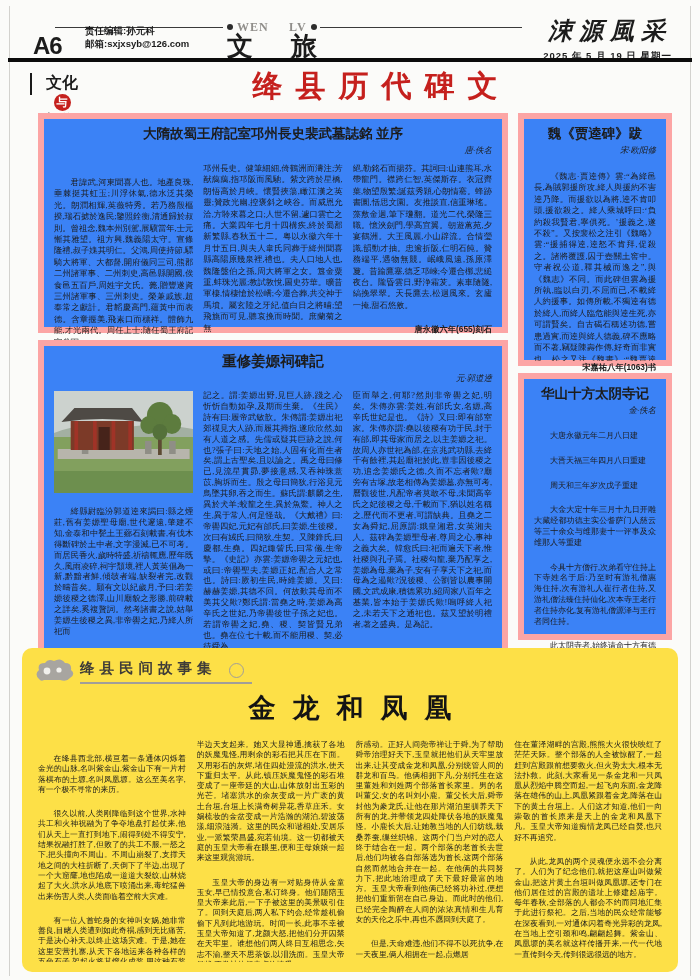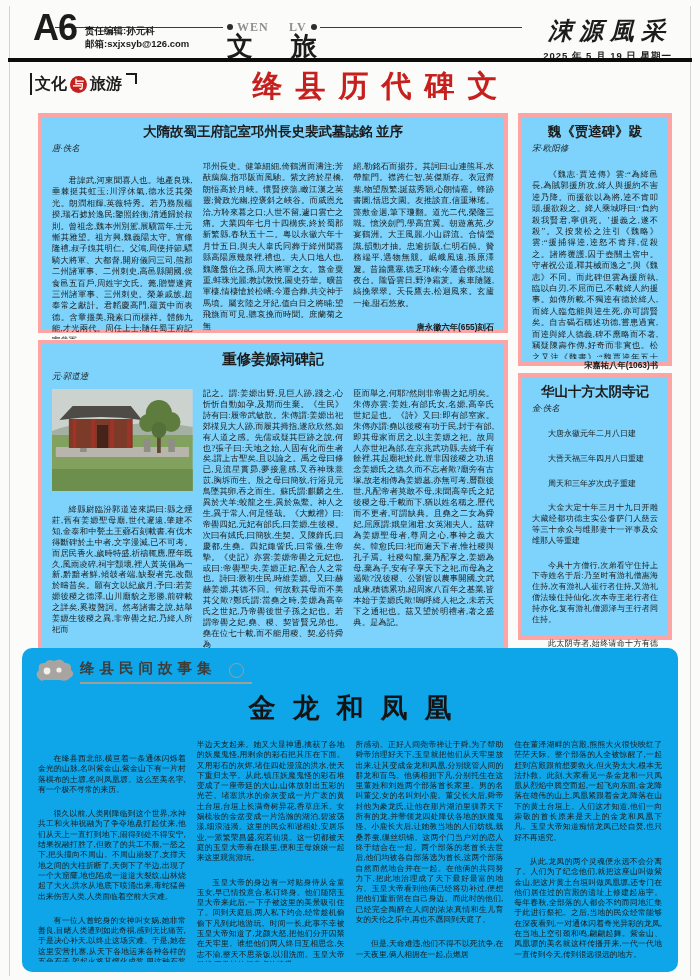--- a/index.html
+++ b/index.html
@@ -6,59 +6,59 @@
   body{width:700px;height:980px;position:relative;background:#fbfbf9;font-family:"Liberation Serif",serif;color:#1c1c1c;overflow:hidden;}
   .page-edge{position:absolute;left:9px;right:9px;top:6px;bottom:4px;border-left:1px solid #d3d2ce;border-right:1px solid #d3d2ce;pointer-events:none;}
   
   .hline{position:absolute;height:1px;background:#3a3a3a;top:27px;}
   #hl1{left:55px;width:168px;}
   #hl2{left:320px;width:202px;}
   .endot{position:absolute;top:24px;width:6px;height:6px;border-radius:50%;background:#2c2c2c;}
   #dot1{left:227px;}#dot2{left:311px;}
   .en{position:absolute;top:20px;font-size:12px;letter-spacing:1px;color:#908e8a;font-weight:bold;text-align:right;}
   #wen-en{left:237px;}#lv-en{left:289px;}
-  .a6{position:absolute;left:33px;top:7px;font-family:"Liberation Sans",sans-serif;font-weight:bold;font-size:36px;letter-spacing:-1px;}
+  .a6{position:absolute;left:33px;top:32px;font-family:"Liberation Sans",sans-serif;font-weight:bold;font-size:24px;letter-spacing:-1px;}
   .ed-block{position:absolute;left:85px;top:24px;font-family:"Liberation Sans",sans-serif;font-size:9.5px;font-weight:bold;line-height:13px;}
   .cnchar{position:absolute;top:29px;font-size:26px;font-weight:600;}
   #wen-cn{left:227px;}#lv-cn{left:291px;}
   .masthead{position:absolute;right:28px;top:15px;text-align:right;}
   .mh-title{font-size:24px;font-weight:bold;font-style:italic;letter-spacing:7px;}
   .mh-date{font-size:9.5px;font-weight:bold;font-family:"Liberation Sans",sans-serif;margin-top:3px;letter-spacing:1px;}
   .thick-rule{position:absolute;left:8px;right:8px;top:58px;height:3.5px;background:#0c0c0c;}
   
-  .badge{position:absolute;left:30px;top:73px;display:flex;align-items:center;height:22px;border-left:2.5px solid #1a1a1a;padding-left:3px;}
+  .badge{position:absolute;left:30px;top:73px;display:flex;align-items:center;height:22px;border-left:2.5px solid #1a1a1a;padding-left:14px;flex-direction:column;}
   .badge-txt{font-weight:bold;font-size:16px;}
   .yu{width:17px;height:17px;border-radius:50%;background:#c5201d;color:#fff;font-size:11px;line-height:17px;text-align:center;margin:0 3px;font-weight:bold;}
   .badge-corner{width:9px;height:9px;border-top:2px solid #1a1a1a;border-right:2px solid #1a1a1a;margin-left:4px;align-self:flex-start;}
   .main-title{position:absolute;left:225px;top:66px;width:300px;margin:0;text-align:center;font-size:30px;font-weight:bold;color:#c5201d;letter-spacing:13px;text-indent:13px;}
   
-  .box{position:absolute;background:#7dd3fc;border:4px solid #fca5a5;box-sizing:border-box;padding:6px 10px;}
+  .box{position:absolute;background:#3b82f6;border:6px solid #fca5a5;box-sizing:border-box;padding:6px 10px;}
   .art-title{text-align:center;font-weight:bold;margin:0 0 2px;font-size:13.5px;}
-  .art-author{text-align:left;font-style:italic;font-size:8.5px;margin:0 0 6px;}
+  .art-author{text-align:right;font-style:italic;font-size:8.5px;margin:0 0 6px;}
   .cols{display:flex;gap:10px;}
   .col{flex:1;overflow:hidden;}
   .body{margin:0;text-align:justify;font-size:8.3px;line-height:11.4px;}
   .ind{text-indent:2em;margin-top:14px;}
   .ind1{text-indent:1em;}
   .mark{margin:1px 0 0;font-family:"Liberation Sans",sans-serif;font-weight:bold;font-size:8.3px;text-align:right;}
   #box1{left:38px;top:113px;width:470px;height:220px;}
   #box1 .col{height:178px;}
   #box1-c3body{height:160px;overflow:hidden;}
   #box3{left:518px;top:113px;width:154px;height:253px;}
   #box3-body{height:190px;overflow:hidden;}
   #box4{left:518px;top:373px;width:154px;height:267px;}
   #box4 .body{font-size:8px;line-height:10.8px;}
   #box2{left:38px;top:340px;width:470px;height:348px;}
   #box2 .cols{height:298px;}
   #box2 .body{line-height:10.9px;}
   #box2 .art-title{font-size:14.5px;}
   #box2-c3body{height:283px;overflow:hidden;}
   .photo{width:100%;height:102px;margin-bottom:5px;display:block;}
   
-  .folk{position:absolute;left:22px;top:648px;width:656px;height:324px;background:#0ea5e9;border-radius:10px;}
+  .folk{position:absolute;left:22px;top:648px;width:656px;height:324px;background:#fde047;border-radius:10px;}
   .folk-head{position:absolute;top:10px;left:12px;display:flex;align-items:flex-end;}
   .cloud{width:40px;height:26px;margin-right:6px;}
   .folk-coll{font-weight:bold;font-size:14.5px;letter-spacing:5px;color:#3f3c38;border-bottom:2px solid #a19e98;padding:0 8px 4px 0;display:flex;align-items:flex-end;}
   .seal{width:13px;height:13px;border:1.5px solid #a19e98;border-radius:50%;margin-left:12px;display:inline-block;}
   .folk-title{position:absolute;top:42px;left:0;width:100%;text-align:center;margin:0;font-family:"Liberation Sans",sans-serif;font-weight:bold;font-size:27px;letter-spacing:17px;text-indent:17px;color:#141414;}
   .folk-cols{position:absolute;top:92px;left:16px;right:16px;height:222px;display:flex;gap:11px;}
   .folk .body{font-size:7.8px;line-height:10.3px;}
 </style>
 </head>
 <body>

